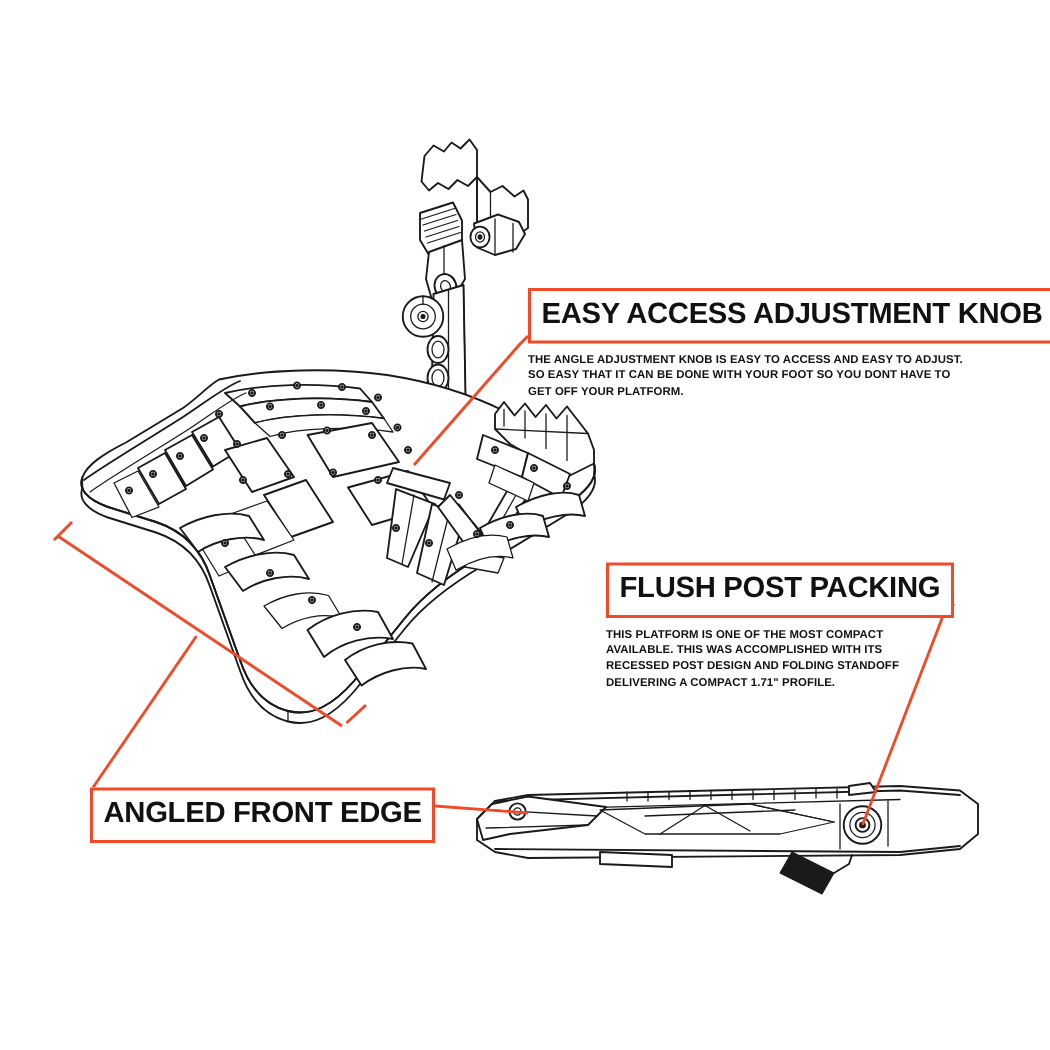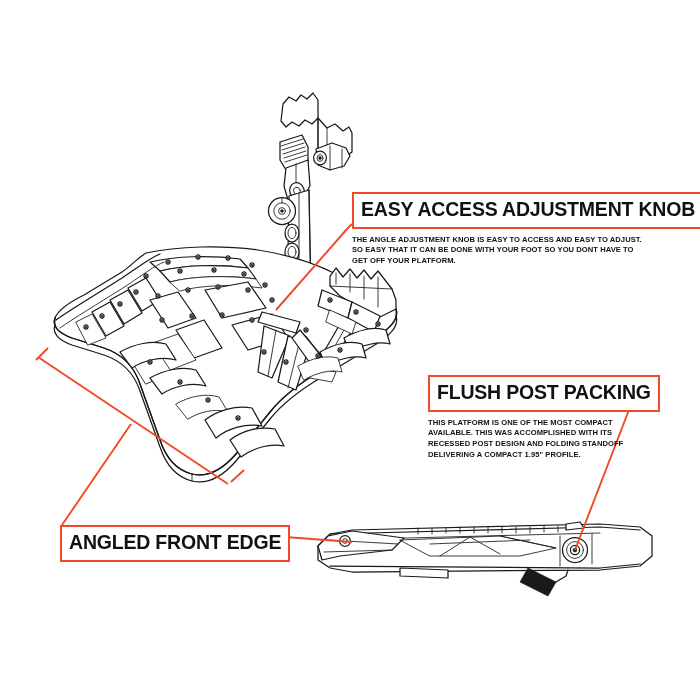--- a/index.html
+++ b/index.html
@@ -33,21 +33,21 @@
     letter-spacing:0.05px;
     margin-top:6px;
     white-space:pre-line;
     font-family:"Liberation Sans","DejaVu Sans",sans-serif;
   }
 
   
   #callout-knob{left:352px;top:192px;}
   #callout-knob .callout-title{font-size:19.5px;padding:6px 7px 7px 7px;}
 
-  #callout-post{left:428px;top:375px;}
+  #callout-post{left:404px;top:375px;}
   #callout-post .callout-title{font-size:19.5px;padding:6px 7px 7px 7px;}
 
   #callout-edge{left:60px;top:525px;}
   #callout-edge .callout-title{font-size:19.5px;padding:6px 7px 7px 7px;}
 </style>
 </head>
 <body>
 
 <div id="stage">
 
@@ -336,20 +336,20 @@
     <div class="callout-body">THE ANGLE ADJUSTMENT KNOB IS EASY TO ACCESS AND EASY TO ADJUST.
 SO EASY THAT IT CAN BE DONE WITH YOUR FOOT SO YOU DONT HAVE TO
 GET OFF YOUR PLATFORM.</div>
   </div>
 
   <div class="callout" id="callout-post" style="--accent:#f04a28">
     <div class="callout-title">FLUSH POST PACKING</div>
     <div class="callout-body">THIS PLATFORM IS ONE OF THE MOST COMPACT
 AVAILABLE. THIS WAS ACCOMPLISHED WITH ITS
 RECESSED POST DESIGN AND FOLDING STANDOFF
-DELIVERING A COMPACT 1.95" PROFILE.</div>
+DELIVERING A COMPACT 1.71" PROFILE.</div>
   </div>
 
   <div class="callout" id="callout-edge" style="--accent:#f04a28">
     <div class="callout-title">ANGLED FRONT EDGE</div>
   </div>
 
 </div>
 
 </body></html>

